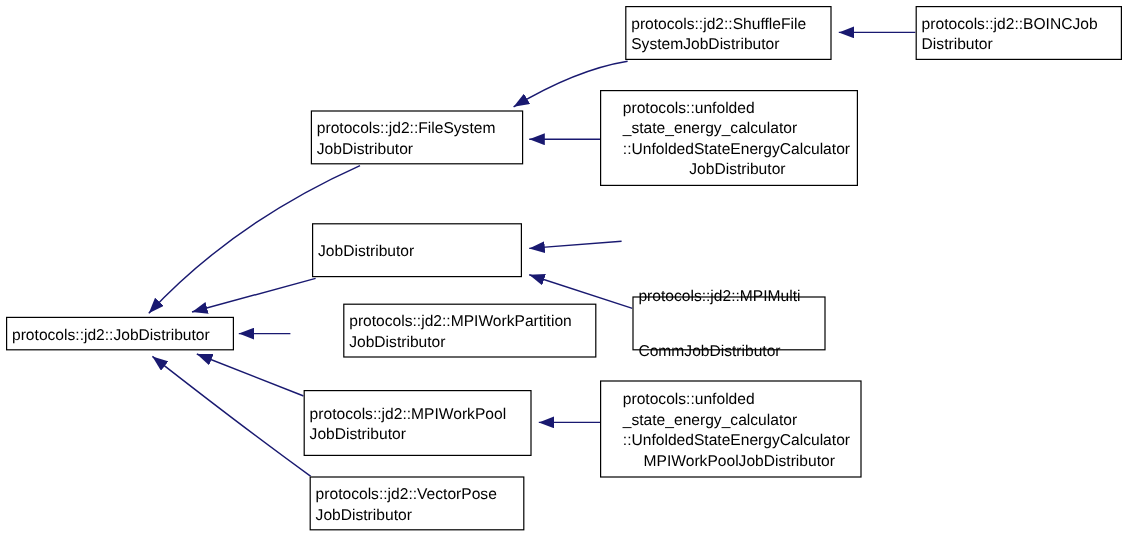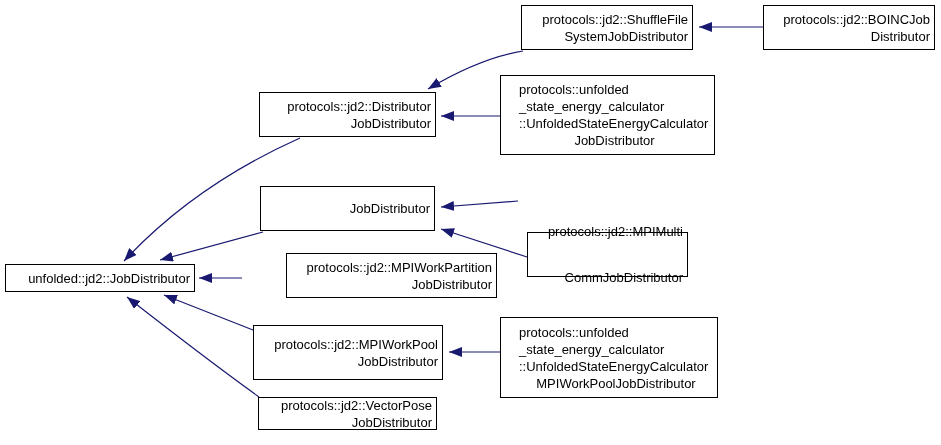--- a/index.html
+++ b/index.html
@@ -20,21 +20,21 @@
     position: absolute;
     box-sizing: border-box;
     background: #ffffff;
     border: 1px solid #000000;
     color: #000000;
     font-size: 13px;
     line-height: 17px;
     display: flex;
     flex-direction: column;
     justify-content: center;
-    text-align: right;
+    text-align: left;
     white-space: nowrap;
     padding: 2px 4px;
     z-index: 2;
   }
   .node.align-left { text-align: left; padding-left: 18px; }
   .node .ln { display: block; }
   .node .ln-center { text-align: center; }
 </style>
 </head>
 <body>
@@ -56,51 +56,51 @@
       <path d="M527,257 L441,229" marker-end="url(#arrow)"></path>
       <path d="M263,232 L160,260" marker-end="url(#arrow)"></path>
       <path d="M242,278 L199,278" marker-end="url(#arrow)"></path>
       <path d="M253,330 L164,295" marker-end="url(#arrow)"></path>
       <path d="M500,352 L449,352" marker-end="url(#arrow)"></path>
       <path d="M259,397 Q205,358 127,297" marker-end="url(#arrow)"></path>
     </g>
   </svg>
 
   <div class="node" style="left:5px; top:264px; width:190px; height:28px;">
-    <span class="ln">unfolded::jd2::JobDistributor</span>
+    <span class="ln">protocols::jd2::JobDistributor</span>
   </div>
 
   <div class="node" style="left:521px; top:5px; width:172px; height:45px;">
     <span class="ln">protocols::jd2::ShuffleFile</span>
     <span class="ln">SystemJobDistributor</span>
   </div>
 
   <div class="node" style="left:763px; top:5px; width:172px; height:45px;">
     <span class="ln">protocols::jd2::BOINCJob</span>
     <span class="ln">Distributor</span>
   </div>
 
   <div class="node" style="left:259px; top:92px; width:177px; height:45px;">
-    <span class="ln">protocols::jd2::Distributor</span>
+    <span class="ln">protocols::jd2::FileSystem</span>
     <span class="ln">JobDistributor</span>
   </div>
 
   <div class="node align-left" style="left:500px; top:75px; width:215px; height:80px;">
     <span class="ln">protocols::unfolded</span>
     <span class="ln">_state_energy_calculator</span>
     <span class="ln">::UnfoldedStateEnergyCalculator</span>
     <span class="ln ln-center">JobDistributor</span>
   </div>
 
   <div class="node" style="left:260px; top:186px; width:175px; height:45px;">
     <span class="ln">JobDistributor</span>
   </div>
 
 
-  <div class="node" style="left:527px; top:232px; width:161px; height:45px;gap:29px;">
+  <div class="node" style="left:527px; top:247px; width:161px; height:45px;gap:29px;">
     <span class="ln">protocols::jd2::MPIMulti</span>
     <span class="ln">CommJobDistributor</span>
   </div>
 
   <div class="node" style="left:242px; top:253px; width:211px; height:45px;margin-left:44px;">
     <span class="ln">protocols::jd2::MPIWorkPartition</span>
     <span class="ln">JobDistributor</span>
   </div>
 
   <div class="node" style="left:253px; top:325px; width:190px; height:55px;">
@@ -108,18 +108,18 @@
     <span class="ln">JobDistributor</span>
   </div>
 
   <div class="node align-left" style="left:500px; top:317px; width:218px; height:81px;">
     <span class="ln">protocols::unfolded</span>
     <span class="ln">_state_energy_calculator</span>
     <span class="ln">::UnfoldedStateEnergyCalculator</span>
     <span class="ln ln-center">MPIWorkPoolJobDistributor</span>
   </div>
 
-  <div class="node" style="left:258px; top:397px; width:179px; height:33px;">
+  <div class="node" style="left:258px; top:397px; width:179px; height:45px;">
     <span class="ln">protocols::jd2::VectorPose</span>
     <span class="ln">JobDistributor</span>
   </div>
 
 </div>
 
 </body></html>

